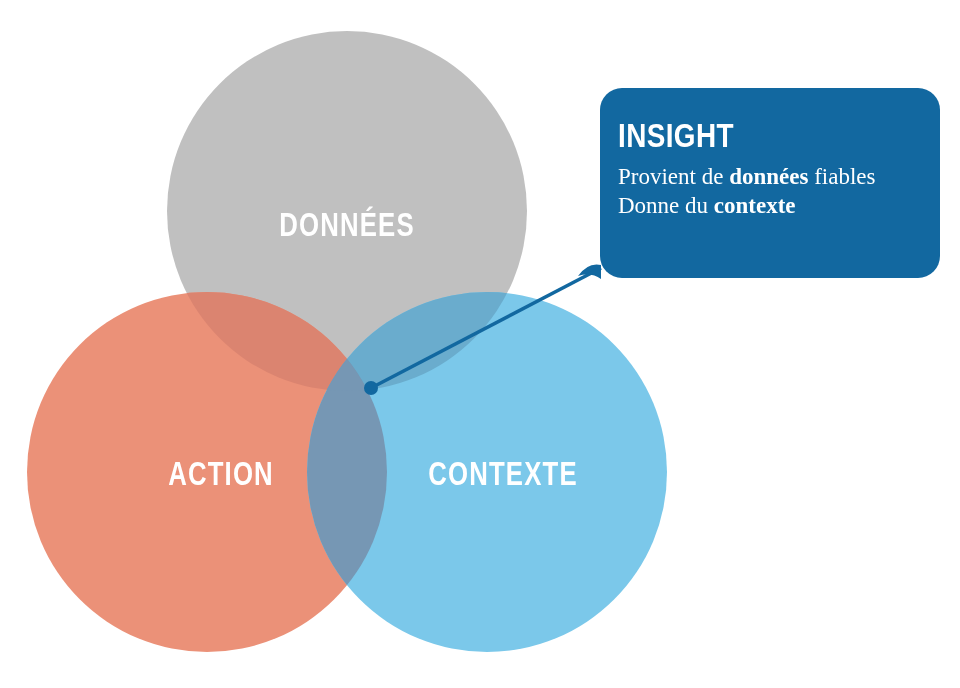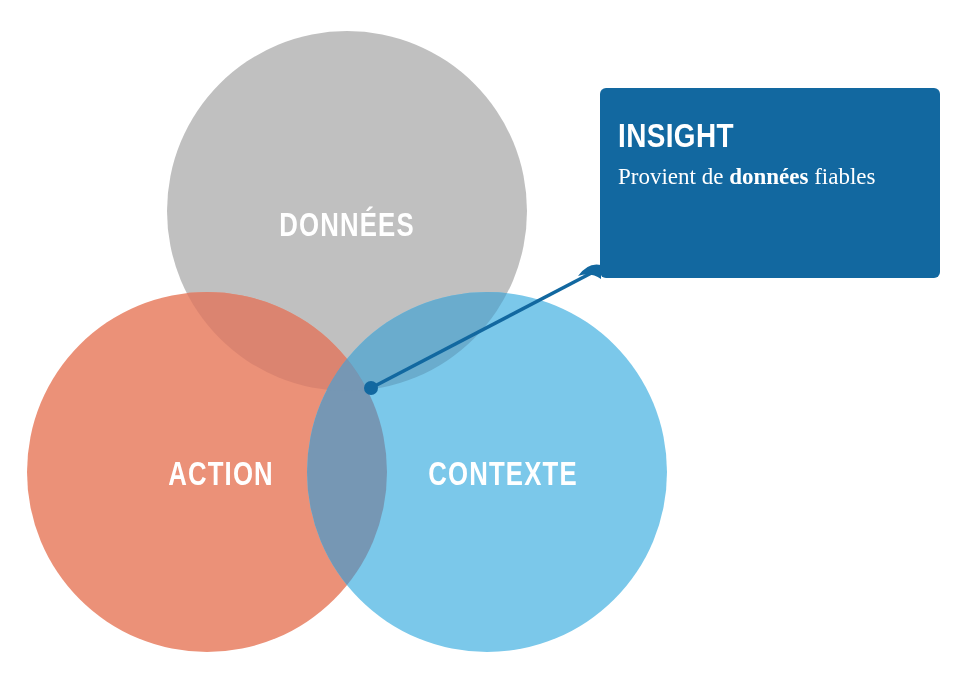--- a/index.html
+++ b/index.html
@@ -38,21 +38,21 @@
   #label-donnees { left: 347px; top: 224px; }
   #label-action  { left: 221px; top: 473px; }
   #label-contexte{ left: 503px; top: 473px; }
 
   #callout {
     position: absolute;
     left: 600px;
     top: 88px;
     width: 340px;
     height: 190px;
-    border-radius: 6px;
+    border-radius: 22px;
     background: #1268a0;
     box-sizing: border-box;
     padding: 30px 0 0 18px;
   }
   #callout-title {
     color: #ffffff;
     font-family: "Liberation Sans", sans-serif;
     font-weight: bold;
     font-size: 34px;
     letter-spacing: 0.5px;
@@ -115,15 +115,18 @@
   <div class="circle-label" id="label-donnees">DONNÉES</div>
   <div class="circle-label" id="label-action">ACTION</div>
   <div class="circle-label" id="label-contexte">CONTEXTE</div>
 
   <div id="callout">
     <div id="callout-title">INSIGHT</div>
 
     <div class="callout-line">
       <span>Provient de </span><b>données</b><span> fiables</span>
     </div>
+    <div class="callout-line">
+      <span>Donne du </span><b>contexte</b><span></span>
+    </div>
   </div>
 
 </div>
 
 </body></html>

